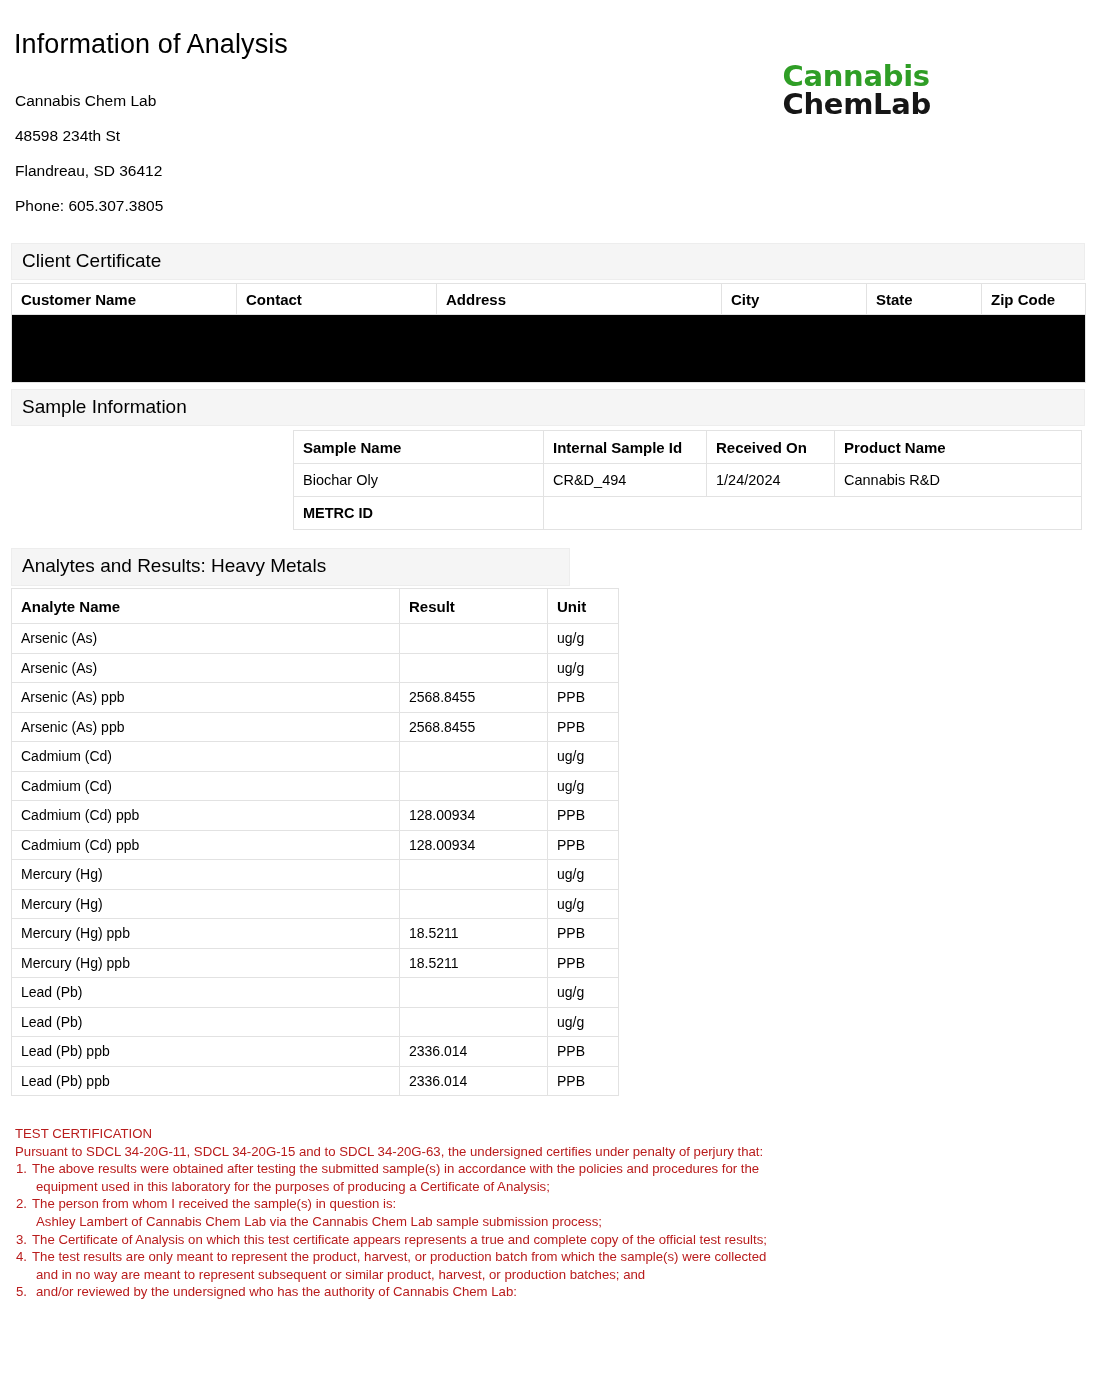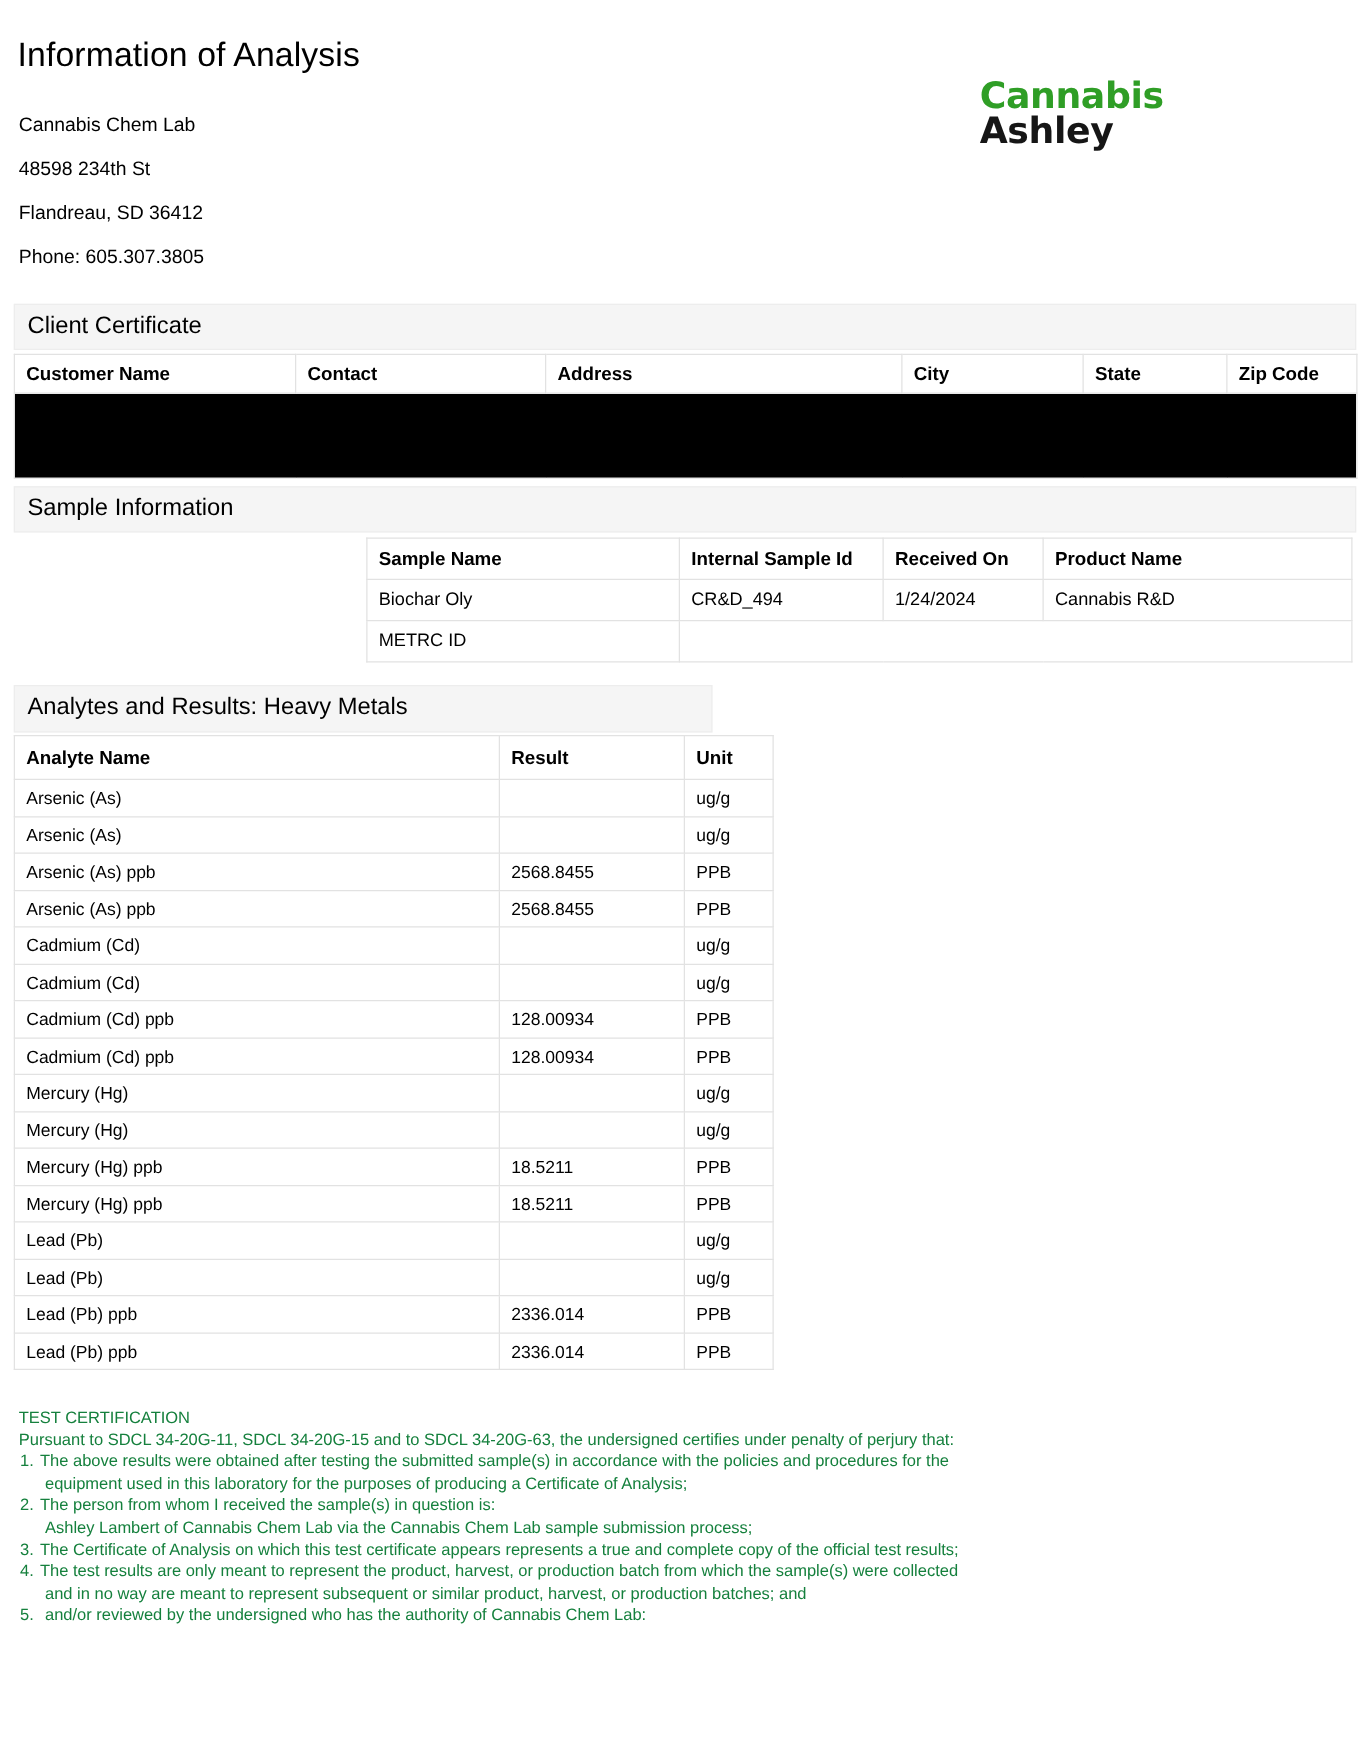--- a/index.html
+++ b/index.html
@@ -88,36 +88,36 @@
   .redacted-row td {
     background: #000000;
     height: 68px;
     border: 1px solid #000000;
     padding: 0;
   }
 
   
   #sample-table { left: 293px; top: 430px; width: 788px; padding-left: 36px; }
   #sample-table th, #sample-table td { height: 33px; }
-  #sample-table .metrc-label { font-weight: normal; width: 98px; }
+  #sample-table .metrc-label { font-weight: bold; width: 98px; }
   #sample-table .metrc-blank { background: #fff; }
 
   
   #analytes-table { left: 11px; top: 588px; width: 607px; }
   #analytes-table th { height: 35px; }
   #analytes-table td { height: 29.5px; font-size: 14px; }
 
   
   .cert {
     position: absolute;
     left: 15px; top: 1125px;
     width: 1050px;
     font-size: 13.2px;
     line-height: 17.6px;
-    color: #15803d;
+    color: #b91c1c;
   }
   .cert .cert-title { display: block; }
   .cert .cert-lead { display: block; }
   .cert ol {
     list-style: none;
     margin: 0; padding: 0;
     counter-reset: certitem;
   }
   .cert ol li {
     counter-increment: certitem;
@@ -141,21 +141,21 @@
 
     <div class="lab-lines">
       <div>Cannabis Chem Lab</div>
       <div>48598 234th St</div>
       <div>Flandreau, SD 36412</div>
       <div>Phone: 605.307.3805</div>
     </div>
 
     <div class="logo">
       <span class="l1">Cannabis</span>
-      <span class="l2">Ashley</span>
+      <span class="l2">ChemLab</span>
     </div>
   </div>
 
   <div class="band" style="left:11px; top:243px; width:1074px; height:37px;">Client Certificate</div>
 
   <table class="grid" id="client-table">
     <colgroup>
       <col style="width:225px">
         <col style="width:200px">
         <col style="width:285px">

